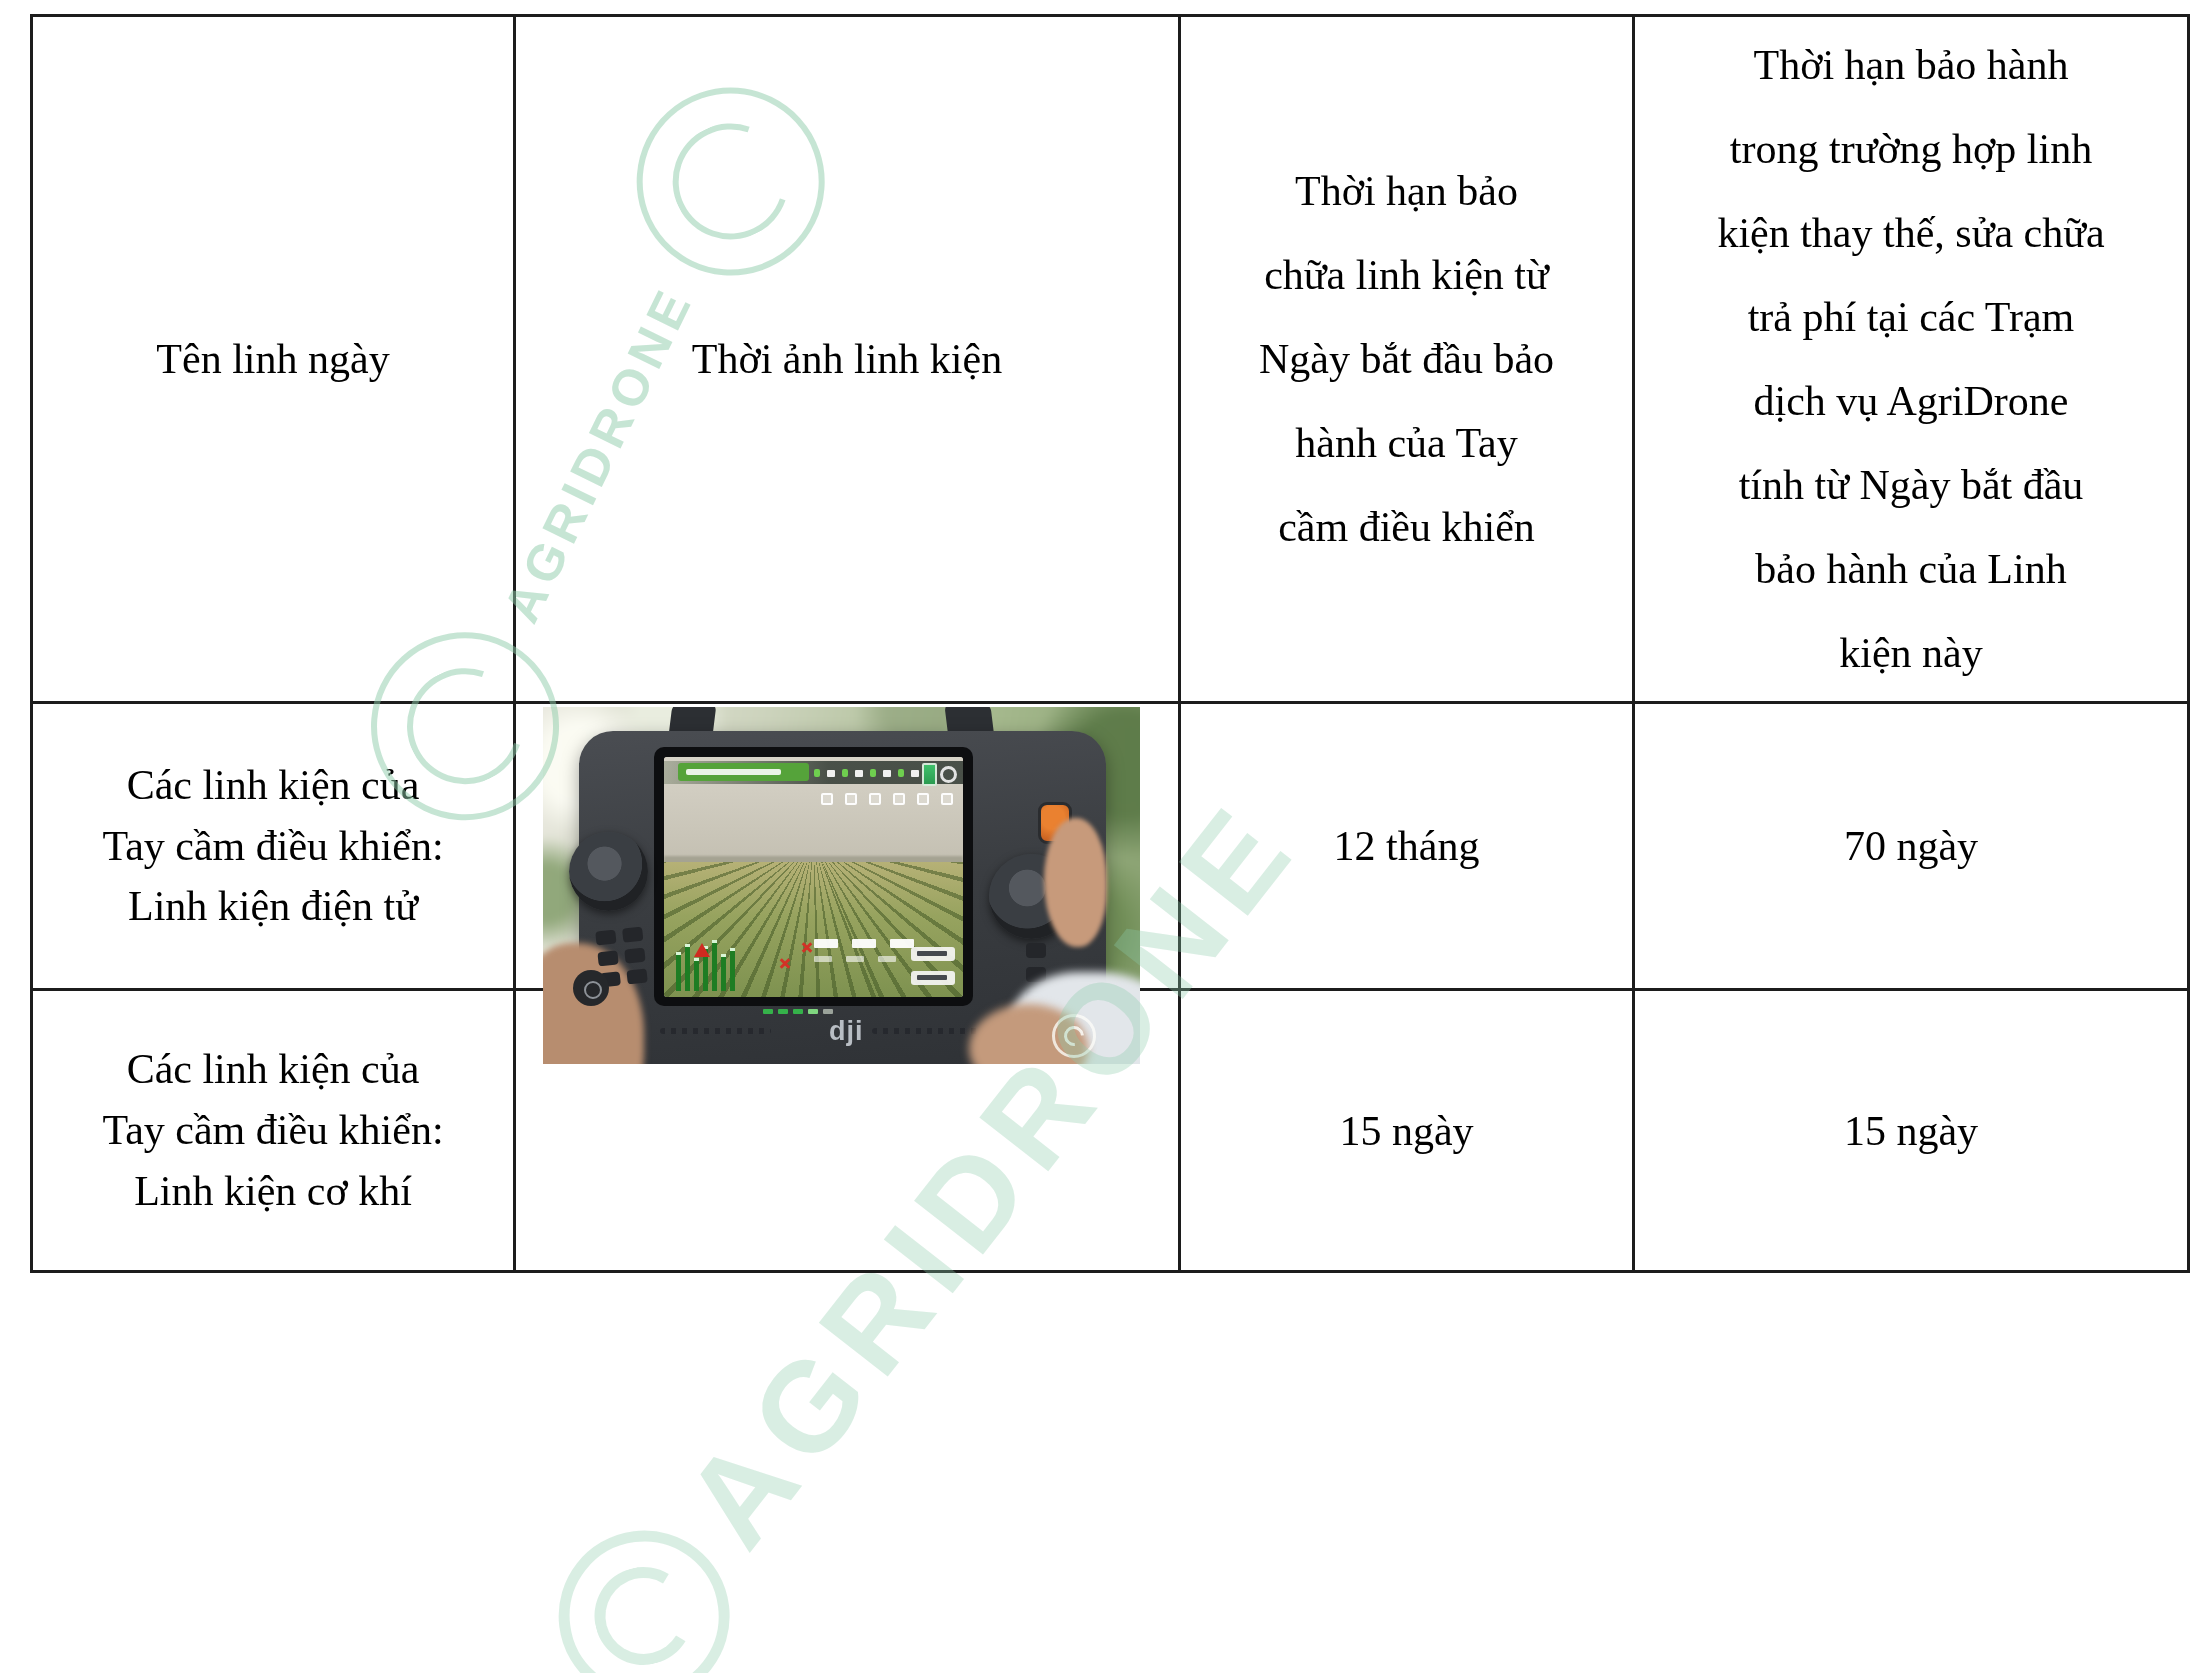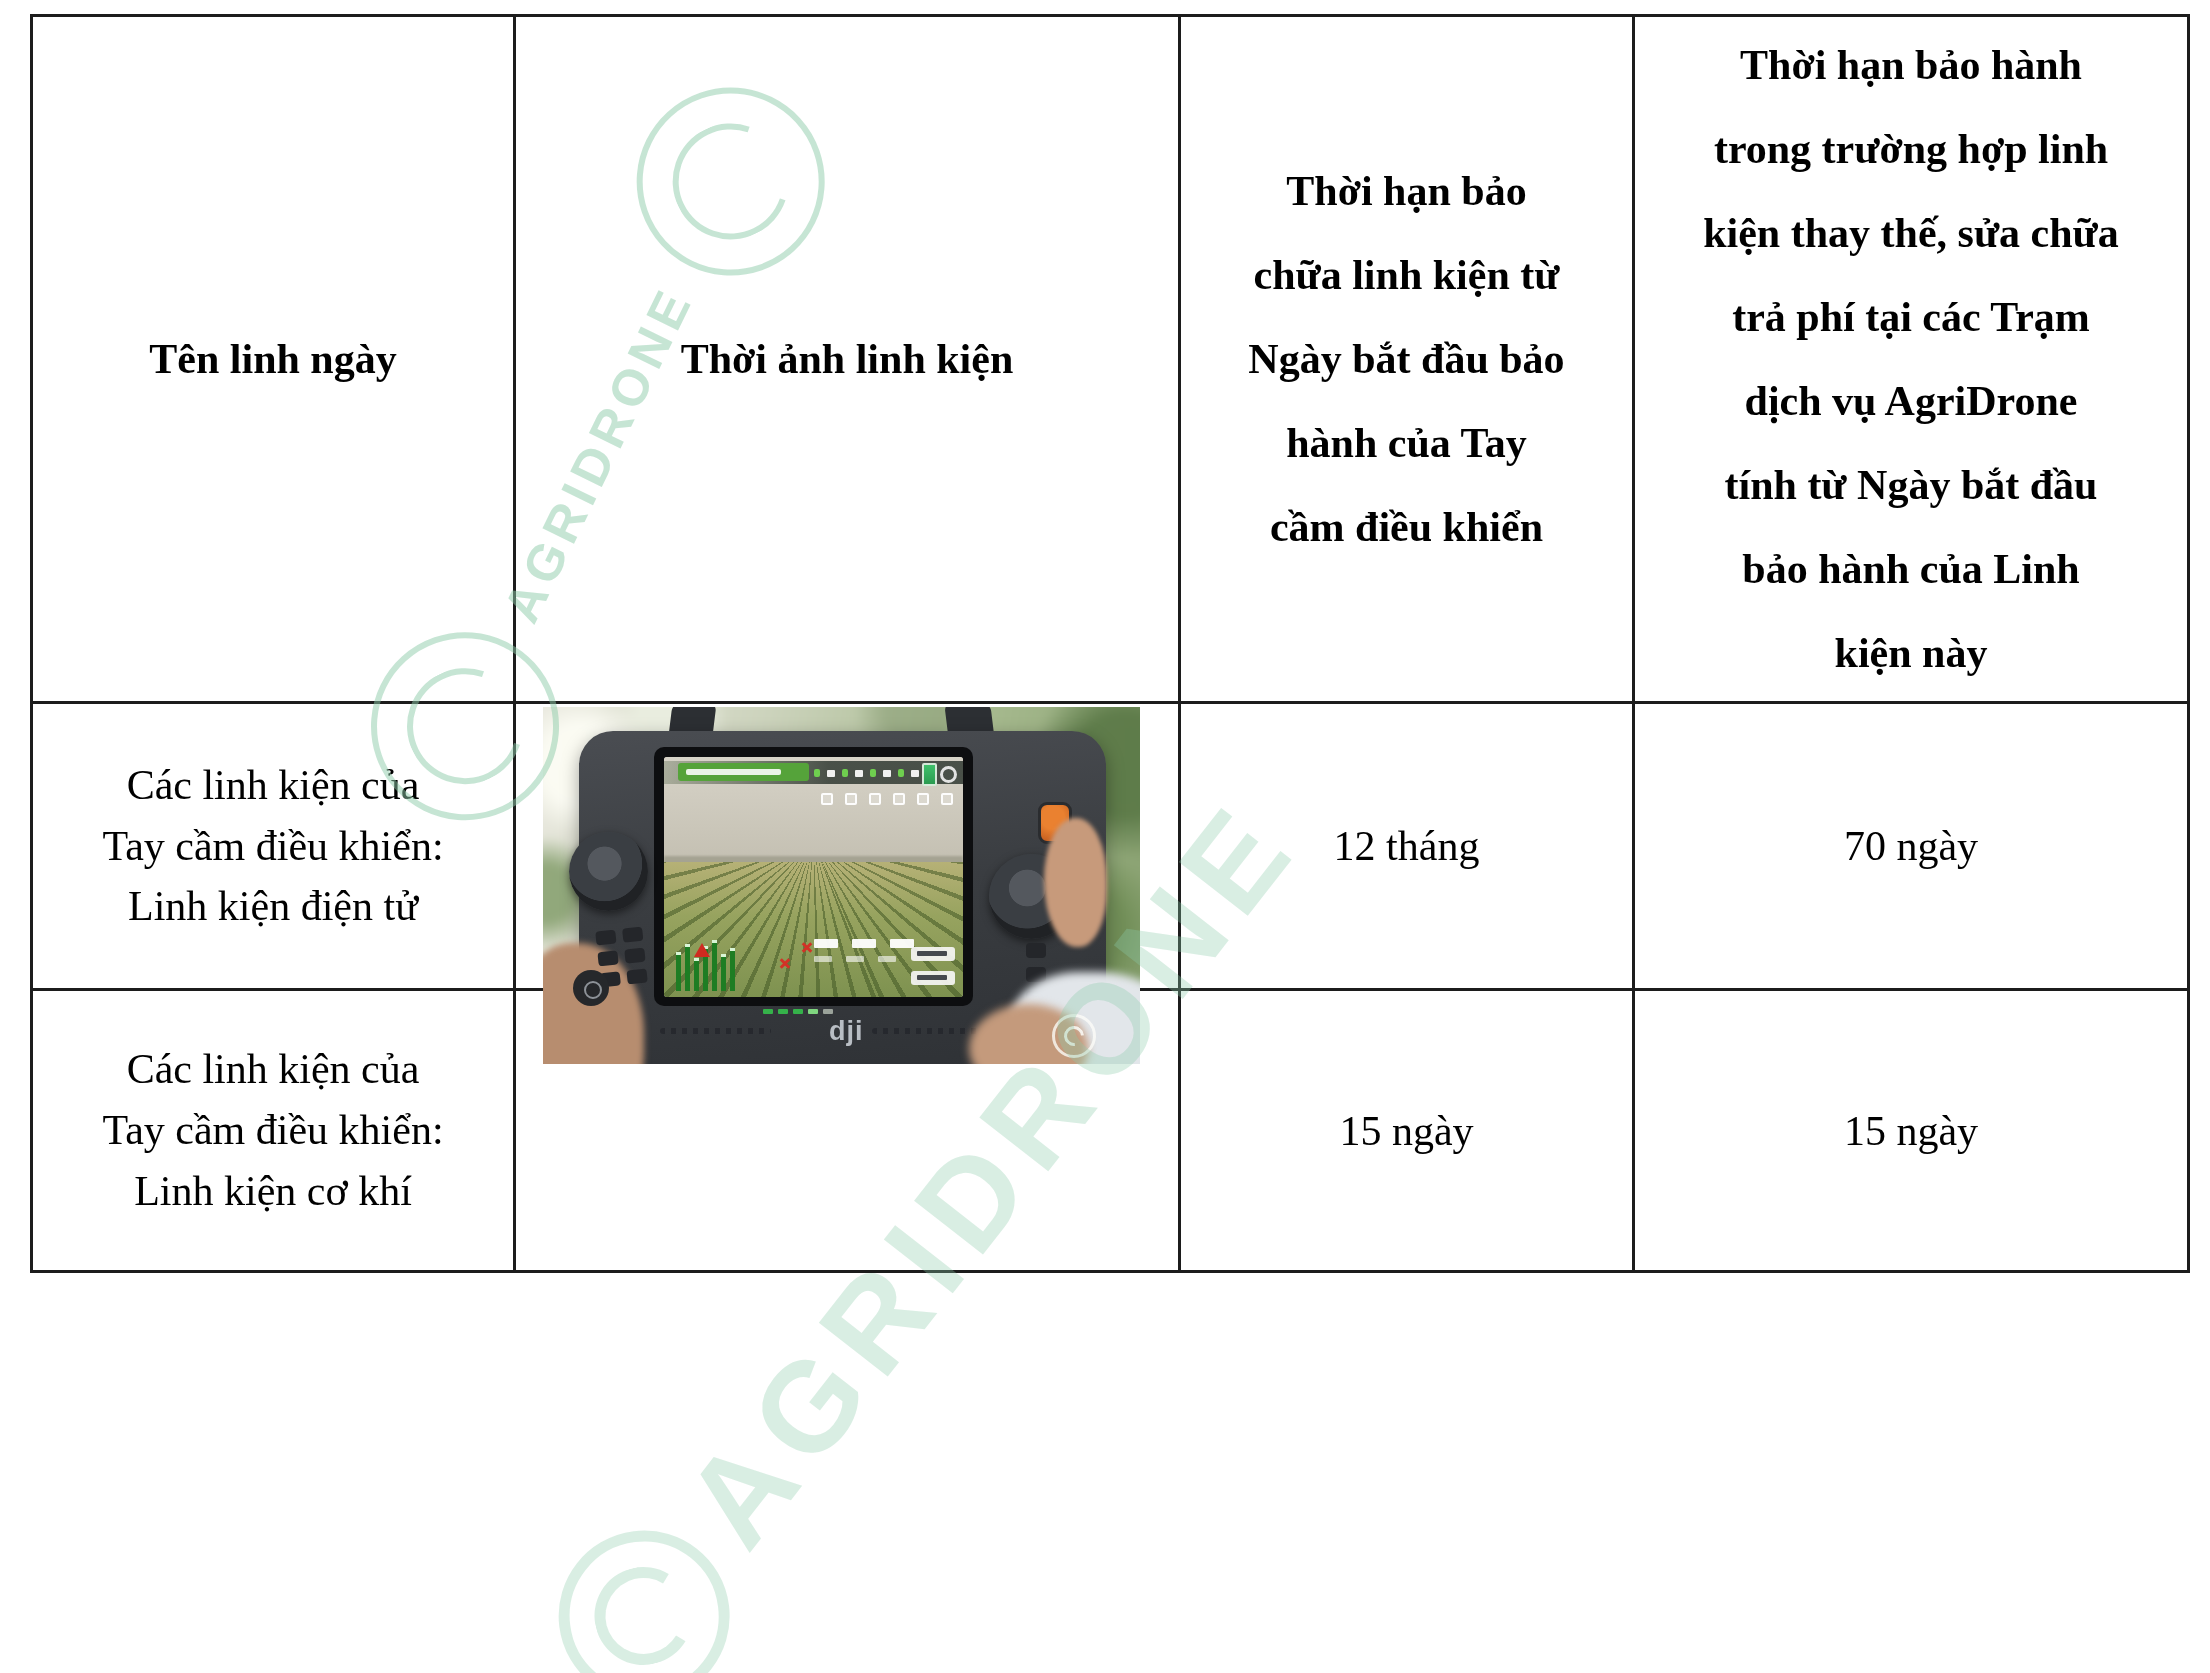--- a/index.html
+++ b/index.html
@@ -22,21 +22,21 @@
     z-index:1;
   }
   table.grid th, table.grid td{
     border:3px solid #1c1c1c;
     text-align:center;
     vertical-align:middle;
     padding:0 6px;
     background:transparent;
     font-size:42px;
   }
-  table.grid th{font-weight:bold;line-height:2.0;white-space:pre-line;}
+  table.grid th{font-weight:normal;line-height:2.0;white-space:pre-line;}
   td.multiline{white-space:pre-line;line-height:1.45;}
   tr.r-head{height:687px;}
   tr.r1{height:390px;}
   tr.r2{height:287px;}
   tr.r3{height:282px;}
 
   
   .wm{
     position:absolute;
     display:flex;align-items:center;gap:26px;

